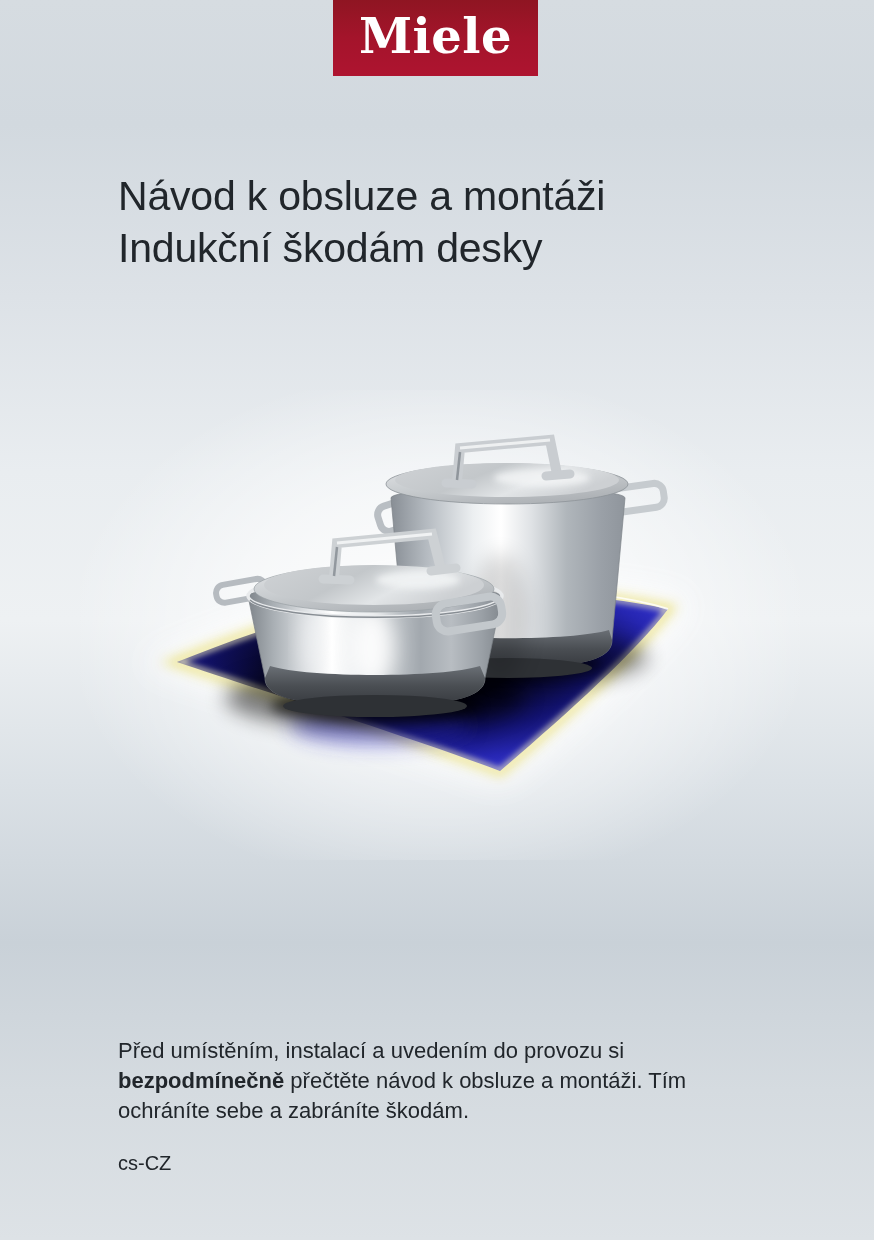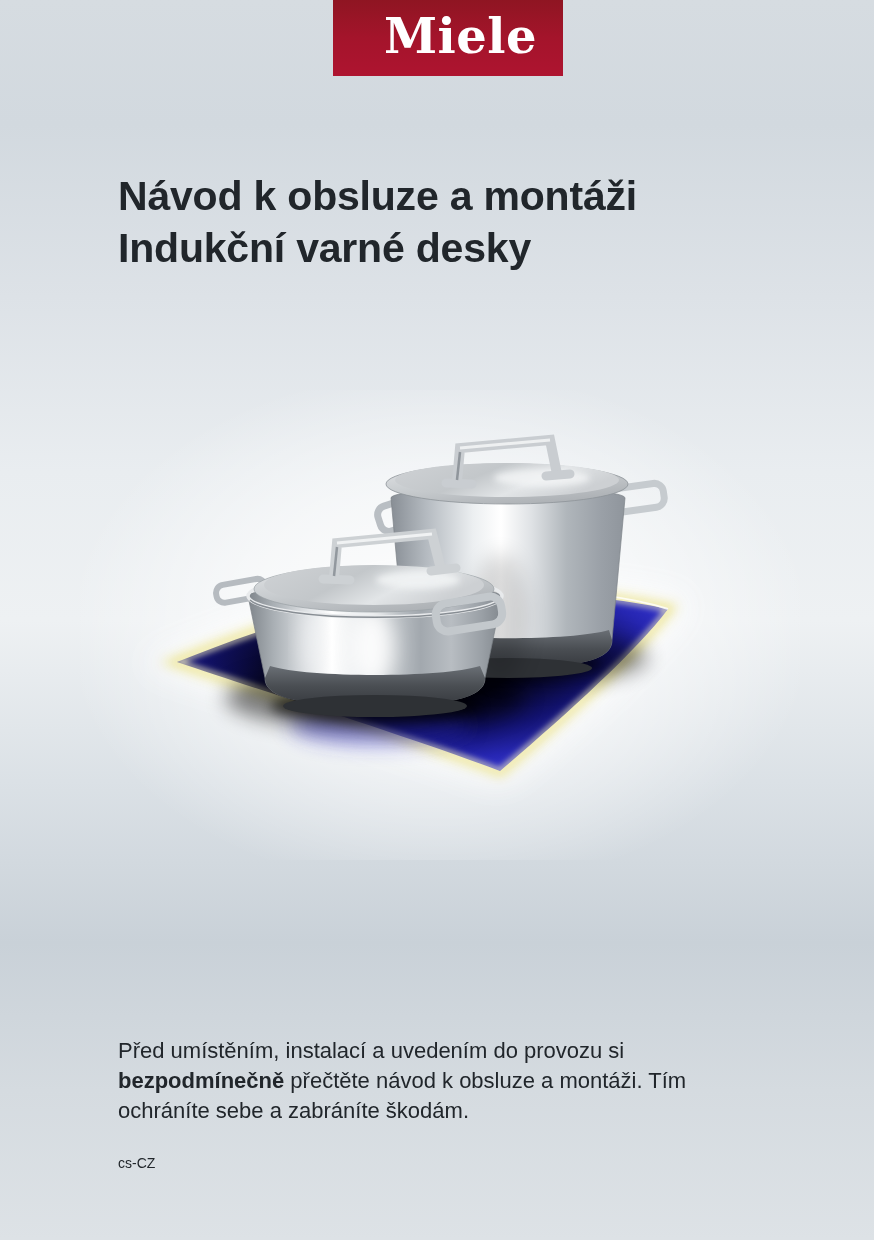--- a/index.html
+++ b/index.html
@@ -17,62 +17,62 @@
       #e9edf0 38%,
       #eef1f3 50%,
       #dbe1e6 63%,
       #c9d1d8 76%,
       #d5dbe0 88%,
       #dde2e6 100%);
   }
   .logo{
     position:absolute;left:333px;top:0;width:205px;height:76px;
     background:linear-gradient(180deg,#8f1522 0%,#a4142b 50%,#ae1430 100%);
-    display:flex;align-items:center;justify-content:center;padding-left:25px;
+    display:flex;align-items:center;justify-content:center;
   }
   .logo-text{
     font-family:"DejaVu Serif", serif;
     font-weight:bold;
     font-size:48px;
     line-height:48px;
     color:#ffffff;
     letter-spacing:0.5px;
     padding-bottom:4px;
   }
   .title{
     position:absolute;left:118px;top:170px;width:660px;
-    font-size:41px;line-height:52px;font-weight:700;
+    font-size:41px;line-height:52px;font-weight:400;
     letter-spacing:-0.2px;
   }
   .scene{
     position:absolute;left:80px;top:390px;width:720px;height:470px;
   }
   .notice{
     position:absolute;left:118px;top:1014px;width:660px;
     font-size:22px;line-height:30px;
   }
   .notice b{font-weight:bold;}
   .footer{
     position:absolute;left:118px;top:1150px;width:650px;
     display:flex;justify-content:space-between;
-    font-size:14px;line-height:26px;
+    font-size:20px;line-height:26px;
   }
 </style>
 </head>
 <body>
 
 <div class="page">
 
   <div class="logo">
     <div class="logo-text">Miele</div>
   </div>
 
   <div class="title">
     <div>Návod k obsluze a montáži</div>
-    <div>Indukční varné desky</div>
+    <div>Indukční škodám desky</div>
   </div>
 
   <svg class="scene" viewBox="0 0 720 470">
     <defs>
       <radialGradient id="backGlow" cx="0.5" cy="0.5" r="0.5">
         <stop offset="0" stop-color="#ffffff" stop-opacity="0.95"></stop>
         <stop offset="0.55" stop-color="#ffffff" stop-opacity="0.55"></stop>
         <stop offset="1" stop-color="#ffffff" stop-opacity="0"></stop>
       </radialGradient>
       <radialGradient id="glassGrad" cx="0.45" cy="0.40" r="0.78">

